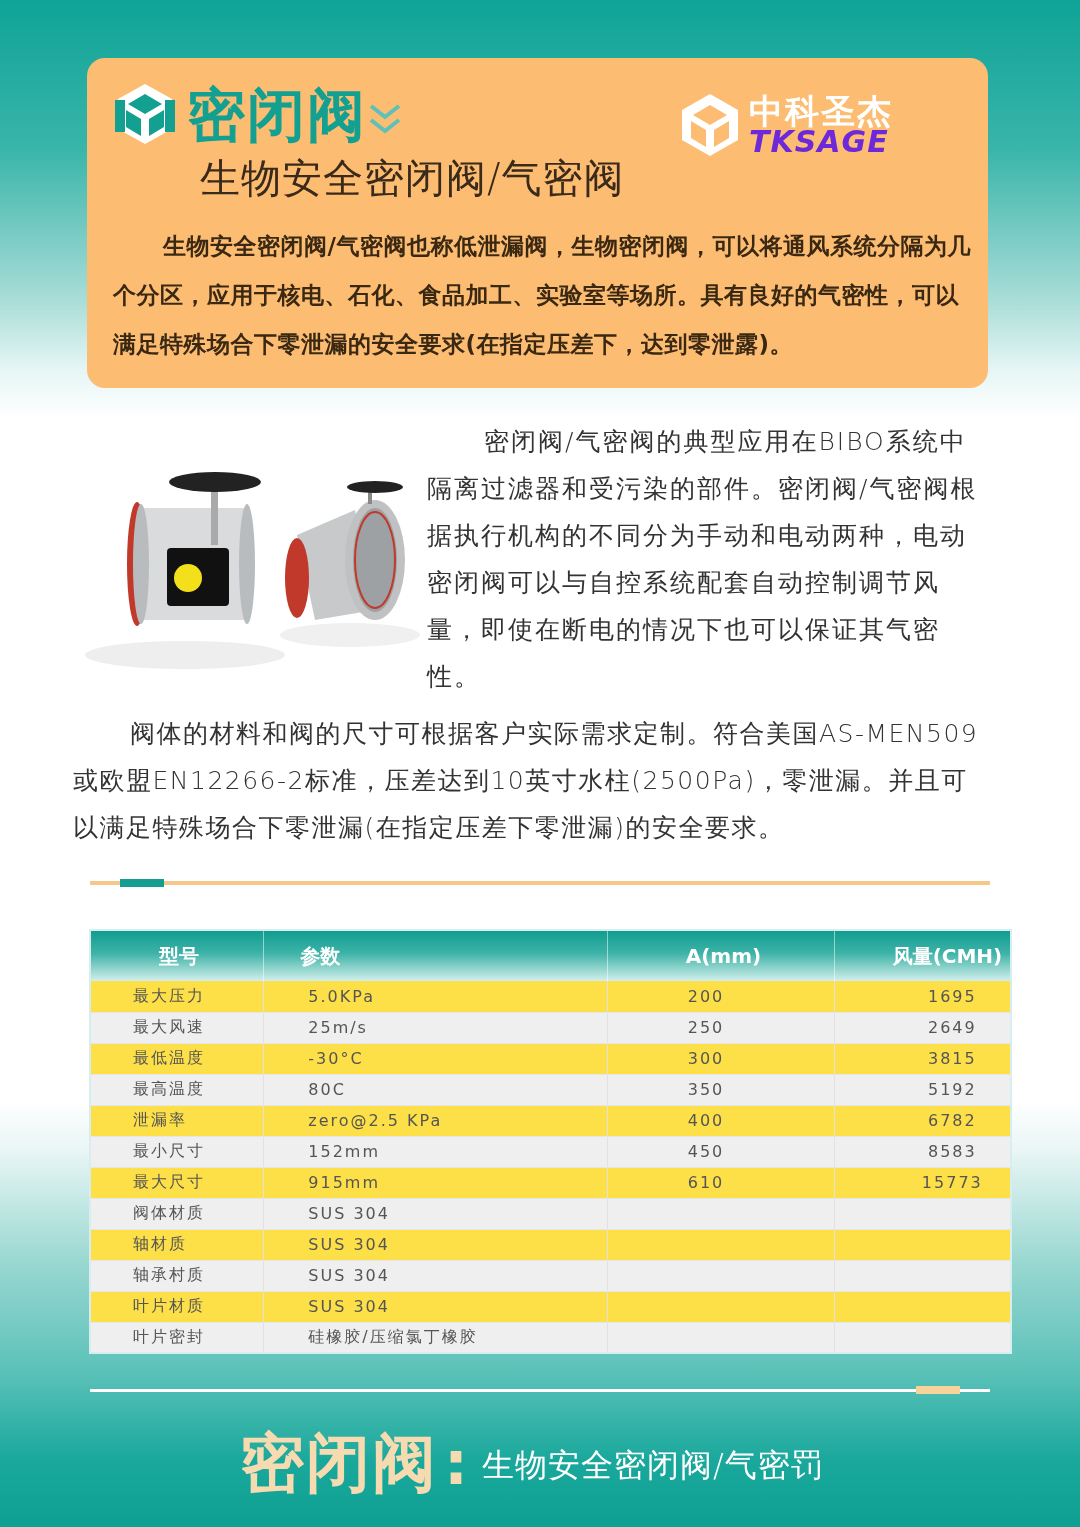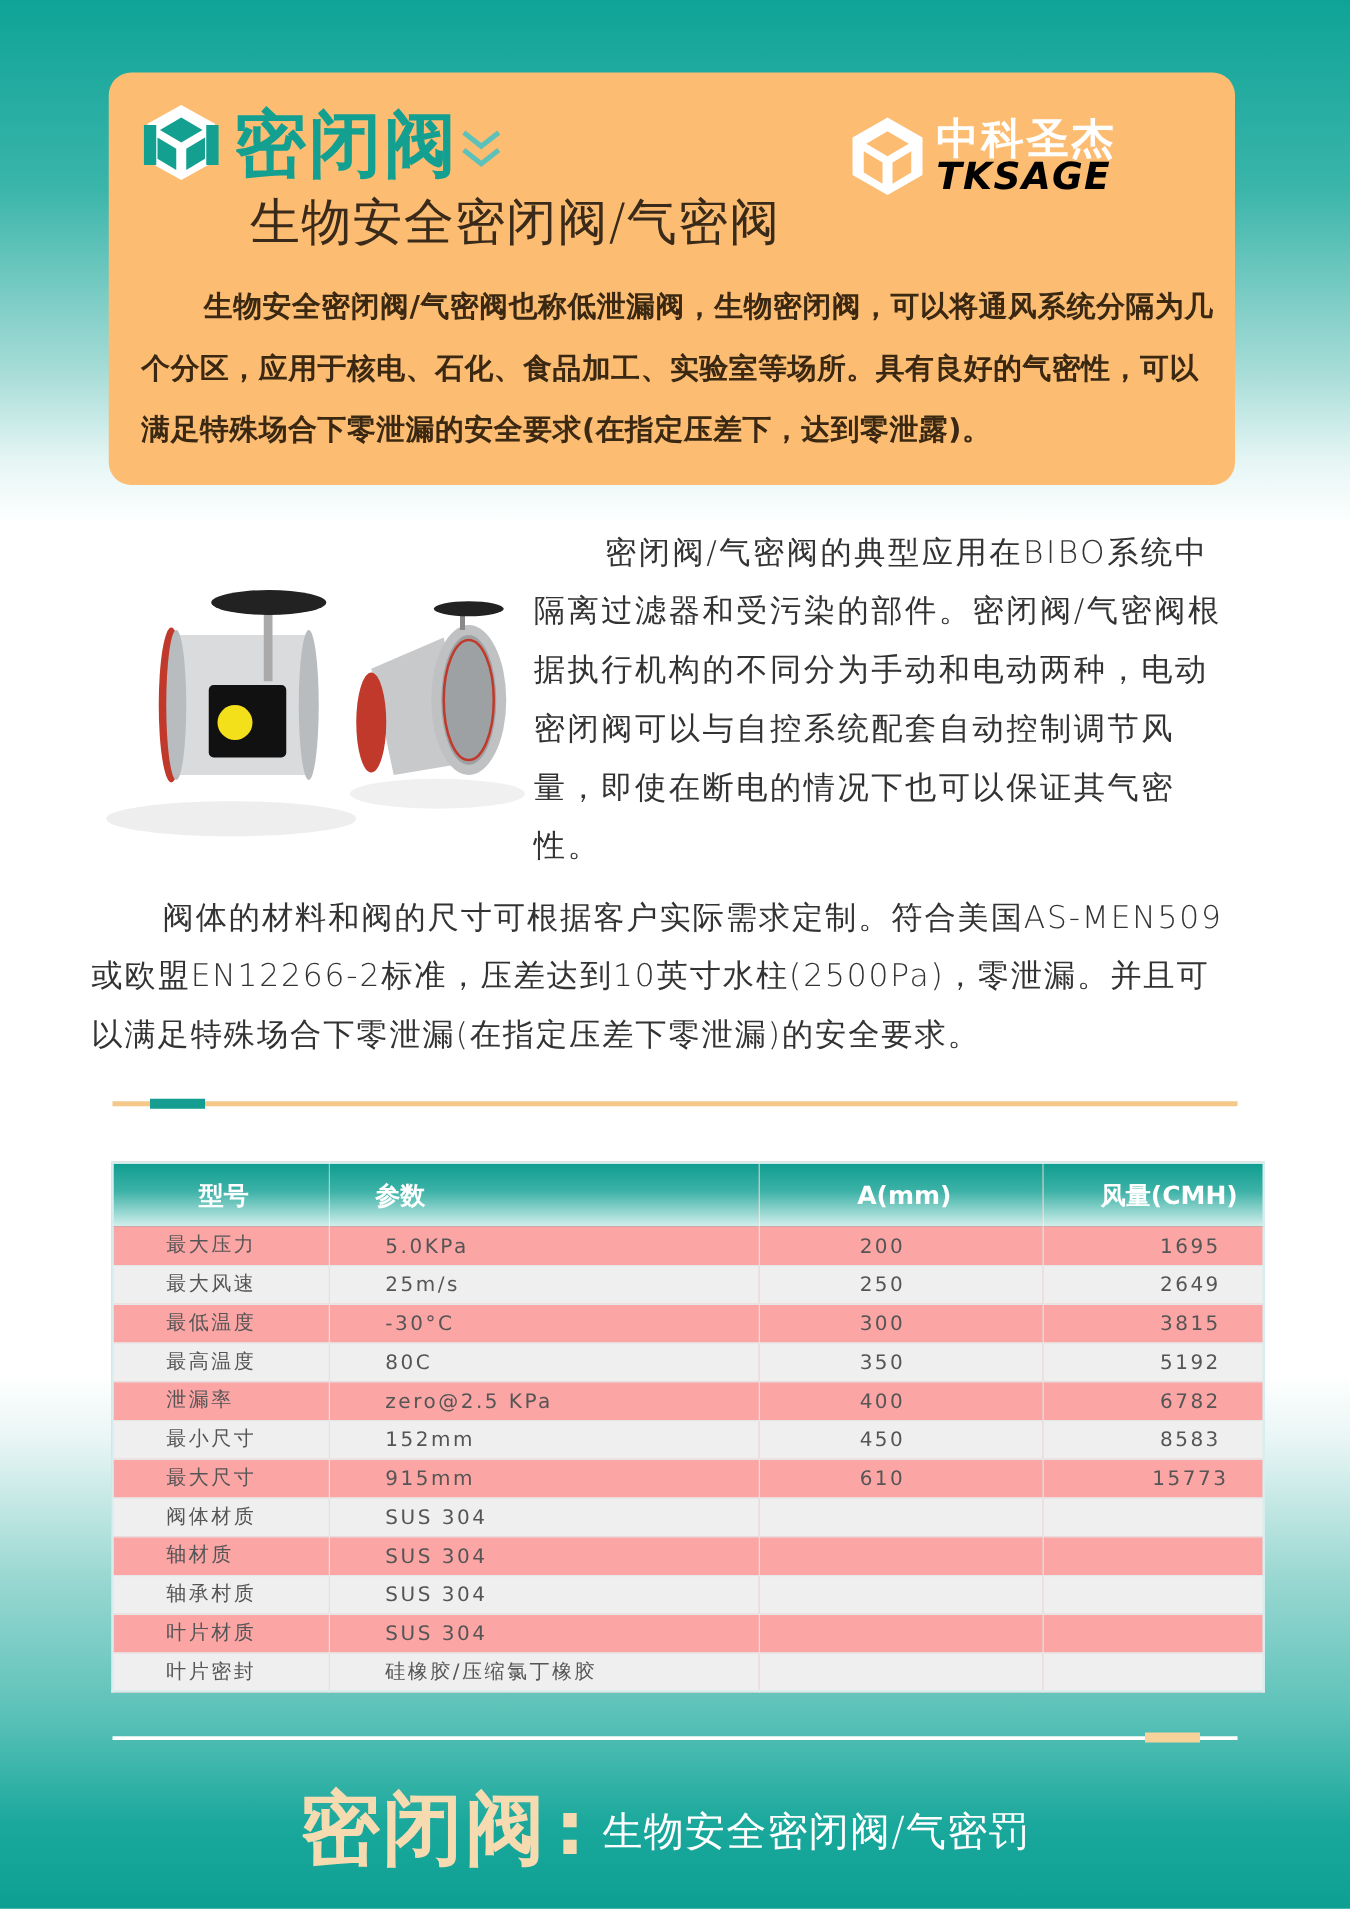--- a/index.html
+++ b/index.html
@@ -31,21 +31,21 @@
   .brand {
     position: absolute; left: 592px; top: 30px; width: 240px; height: 76px;
   }
   .brand-icon { position: absolute; left: 0; top: 4px; width: 62px; height: 66px; }
   .brand-cn {
     position: absolute; left: 70px; top: 4px; font-size: 34px; font-weight: bold;
     color: #fff; letter-spacing: 2px; line-height: 38px;
   }
   .brand-en {
     position: absolute; left: 70px; top: 38px; font-size: 30px; font-weight: 900;
-    color: #000000; font-style: italic; letter-spacing: 1px; line-height: 32px;
+    color: #6d28d9; font-style: italic; letter-spacing: 1px; line-height: 32px;
     font-family: "DejaVu Sans", sans-serif;
   }
   .hero-body {
     position: absolute; left: 26px; top: 164px; width: 860px;
     font-size: 23px; line-height: 49px; color: #3a2812; font-weight: bold;
     text-indent: 50px; letter-spacing: 0.5px;
   }
   .product-img {
     position: absolute; left: 75px; top: 460px; width: 350px; height: 215px;
   }
@@ -61,42 +61,42 @@
   }
   .divider-top {
     position: absolute; left: 90px; top: 881px; width: 900px; height: 4px;
     background: #f3c889;
   }
   .divider-top .accent {
     position: absolute; left: 30px; top: -2px; width: 44px; height: 8px; background: #149d90;
   }
   .spec-table {
     position: absolute; left: 89px; top: 929px; width: 923px;
-    border-collapse: collapse; background: #fca5a5;
+    border-collapse: collapse; background: #fde047;
     border: 2px solid #d8eeee;
   }
   .spec-table th {
     height: 51px; color: #fff; font-size: 20px; font-weight: bold;
     background: linear-gradient(to bottom, #0f9d90 0%, #3fb3a8 45%, #d2efec 100%);
     border-right: 1px solid rgba(255,255,255,0.5);
     text-align: left;
   }
   .spec-table td {
     height: 31px; font-size: 16px; color: #555; letter-spacing: 2px;
     border-right: 1px solid #e1e1e1; border-bottom: 1px solid #e6e6e6;
   }
   .spec-table tr:nth-child(even) td { background: #efeff0; }
   .c1 { width: 170px; padding-left: 42px; }
   .c2 { width: 336px; padding-left: 44px; }
   .c3 { width: 222px; text-align: left; padding-left: 80px; }
   .c4 { width: 173px; text-align: center; padding-left: 60px; }
   th.c1 { padding-left: 68px; }
   th.c2 { padding-left: 36px; }
   th.c3 { padding-left: 78px; }
-  th.c4 { padding-left: 46px; }
+  th.c4 { padding-left: 58px; }
   .divider-bottom {
     position: absolute; left: 90px; top: 1389px; width: 900px; height: 3px; background: #fff;
   }
   .divider-bottom .accent {
     position: absolute; left: 826px; top: -3px; width: 44px; height: 8px; background: #f7d39b;
   }
   .footer {
     position: absolute; left: 240px; top: 1418px; height: 90px; display: flex; align-items: center;
   }
   .footer-title {

